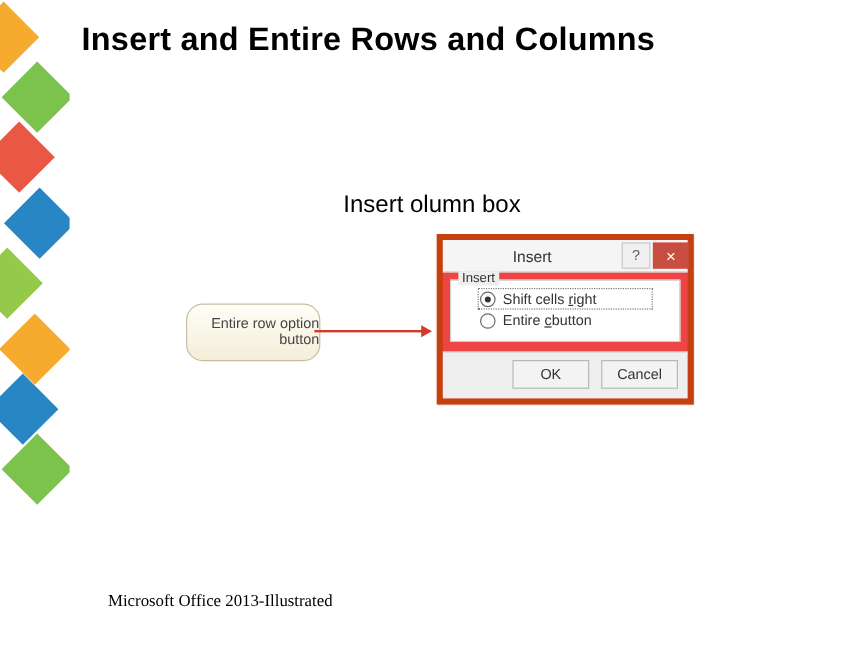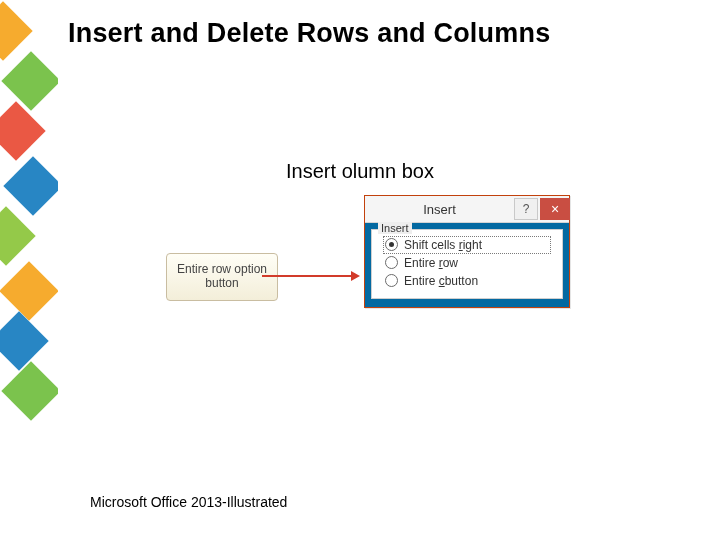--- a/index.html
+++ b/index.html
@@ -15,58 +15,58 @@
   .ribbon .g{background:#1c7fc1;left:-2px;top:320px}
   .ribbon .h{background:#74c043;left:10px;top:370px}
 
   .slide-title{position:absolute;left:68px;top:18px;font-size:27px;font-weight:700;color:#000;letter-spacing:.2px}
   .subtitle{position:absolute;left:0;right:0;top:160px;text-align:center;font-size:20px;color:#000}
 
   
   .figure{position:absolute;left:150px;top:195px;width:420px;height:170px}
 
   
-  .callout{position:absolute;left:16px;top:58px;width:110px;height:46px;border-radius:4px;border:1px solid #c9bda1;background:linear-gradient(#fffef6,#f3eed9);display:flex;align-items:center;justify-content:center;text-align:center;font-size:12px;color:#444;line-height:1.15}
+  .callout{position:absolute;left:5px;top:58px;width:110px;height:46px;border-radius:14px;border:1px solid #c9bda1;background:linear-gradient(#fffef6,#f3eed9);display:flex;align-items:center;justify-content:center;text-align:right;font-size:12px;color:#444;line-height:1.15}
   
   .arrow{position:absolute;left:112px;top:80px;width:95px;height:2px;background:#d23b2a}
   .arrow:after{content:"";position:absolute;right:-8px;top:-4px;border:5px solid transparent;border-left:9px solid #d23b2a}
 
   
-  .dlg{position:absolute;left:214px;top:0;width:204px;border:1px solid #c2410c;background:#0369a1;font:12px "Segoe UI",Arial,sans-serif;color:#2b2b2b;box-shadow:1px 1px 0 rgba(0,0,0,.1)}
+  .dlg{position:absolute;left:214px;top:0;width:204px;border:5px solid #c2410c;background:#ef4444;font:12px "Segoe UI",Arial,sans-serif;color:#2b2b2b;box-shadow:1px 1px 0 rgba(0,0,0,.1)}
   .dlg-titlebar{background:#f5f5f5;border-bottom:1px solid #d4d4d4;height:26px;display:flex;align-items:center;position:relative}
   .dlg-title{flex:1;text-align:center;font-size:13px;color:#333}
   .dlg-help{width:22px;height:20px;border:1px solid #c9c9c9;margin-right:2px;display:flex;align-items:center;justify-content:center;font-size:12px;color:#555;background:#f0f0f0}
   .dlg-close{width:30px;height:22px;display:flex;align-items:center;justify-content:center;background:#c94e42;color:#fff;font-size:14px;margin:-1px -1px 0 0}
   .dlg-group{border:1px solid #cfcfcf;background:#fff;margin:6px 6px 8px 6px;padding:4px 8px 6px 8px;position:relative}
   .dlg-group-legend{position:absolute;top:-8px;left:6px;background:#eeeeee;padding:0 3px;font-size:11px;color:#333}
-  .opt{display:flex;align-items:flex-start;gap:6px;font-size:12px;margin:4px 5px;color:#333}
+  .opt{display:flex;align-items:flex-end;gap:6px;font-size:12px;margin:4px 16px;color:#333}
   .radio{width:11px;height:11px;border:1px solid #6b6b6b;border-radius:50%;display:inline-flex;align-items:center;justify-content:center;background:#fff}
   .radio.sel:after{content:"";width:5px;height:5px;border-radius:50%;background:#333}
   .opt.focused{outline:1px dotted #7a7a7a;outline-offset:1px}
   .opt .u{text-decoration:underline}
   .dlg-btns{display:flex;justify-content:flex-end;gap:10px;padding:6px 8px 8px 8px;border-top:1px solid #d4d4d4;background:#eeeeee}
   .btn{min-width:62px;height:22px;border:1px solid #b8b8b8;background:#f3f3f3;display:flex;align-items:center;justify-content:center;font-size:12px;color:#333}
 
-  .footer{position:absolute;left:90px;bottom:30px;font-family:Liberation Sans, sans-serif;font-size:14px;color:#000}
+  .footer{position:absolute;left:90px;bottom:30px;font-family:Liberation Serif, serif;font-size:14px;color:#000}
 </style>
 </head>
 <body>
 
 <div class="ribbon">
   <div class="block a"></div>
   <div class="block b"></div>
   <div class="block c"></div>
   <div class="block d"></div>
   <div class="block e"></div>
   <div class="block f"></div>
   <div class="block g"></div>
   <div class="block h"></div>
 </div>
 
-<div class="slide-title">Insert and Delete Rows and Columns</div>
+<div class="slide-title">Insert and Entire Rows and Columns</div>
 <div class="subtitle">Insert olumn box</div>
 
 <div class="figure">
   <div class="callout">Entire row option button</div>
   <div class="arrow"></div>
 
   <div class="dlg">
     <div class="dlg-titlebar">
       <div class="dlg-title">Insert</div>
       <div class="dlg-help">?</div>
@@ -76,30 +76,28 @@
       <div class="dlg-group-legend">Insert</div>
 
       <label class="opt focused">
         <span class="radio sel"></span>
         <span>
           <span>Shift cells </span><span class="u">r</span><span>ight</span>
         </span>
       </label>
 
 
-      <label class="opt">
-        <span class="radio"></span>
-        <span>
-          <span>Entire </span><span class="u">r</span><span>ow</span>
-        </span>
-      </label>
 
       <label class="opt">
         <span class="radio"></span>
         <span>
           <span>Entire </span><span class="u">c</span><span>button</span>
         </span>
       </label>
     </div>
+    <div class="dlg-btns">
+      <div class="btn">OK</div>
+      <div class="btn">Cancel</div>
+    </div>
   </div>
 </div>
 
 <div class="footer">Microsoft Office 2013-Illustrated</div>
 
 </body></html>

